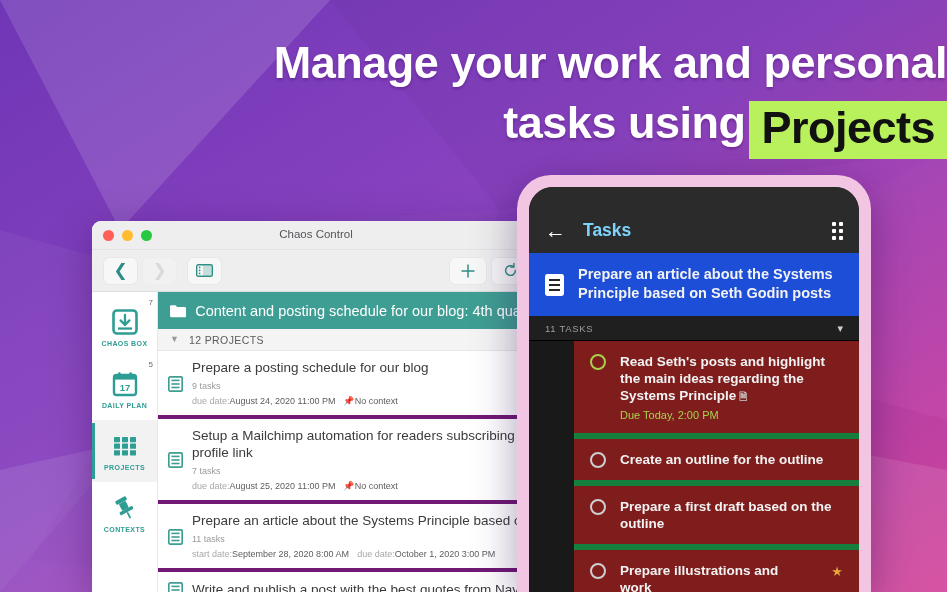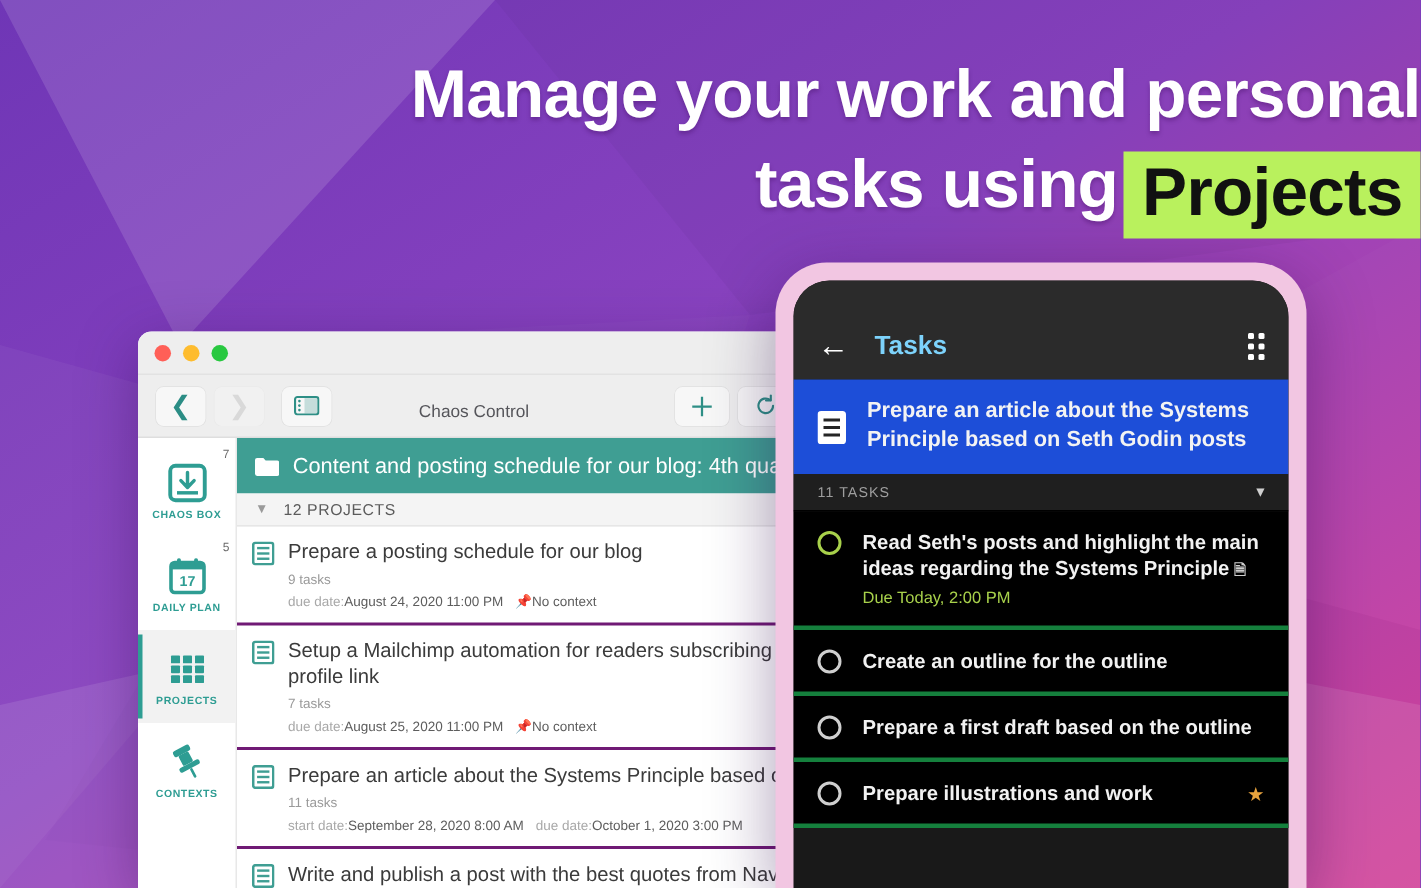--- a/index.html
+++ b/index.html
@@ -64,21 +64,20 @@
   .traffic { position: absolute; top: 9px; left: 11px; display: flex; gap: 8px; }
   .dot { width: 11px; height: 11px; border-radius: 50%; }
   .dot.red { background: #ff5f57; }
   .dot.yellow { background: #febc2e; }
   .dot.green { background: #28c840; }
   .win-title {
     position: absolute; left: 0; right: 0; top: 7px;
     text-align: center;
     font-size: 11.5px;
     color: #55555a;
-    margin-top: 41px;
   }
   .win-toolbar {
     height: 42px;
     background: #eeeeee;
     display: flex;
     align-items: center;
     padding: 0 12px;
     border-bottom: 1px solid #dedede;
   }
   .tb-btn {
@@ -154,23 +153,24 @@
   }
   .proj-count-label {
     font-size: 10.5px;
     color: #5b5b5b;
     letter-spacing: 0.4px;
   }
   .caret { color: #9a9a9a; font-size: 9px; line-height: 1; }
 
   .proj-row {
     padding: 8px 10px 9px 10px;
-    border-bottom: 2px solid #701a75;
+    border-bottom: 4px solid #701a75;
     display: flex;
     gap: 9px;
+    align-items: center;
   }
   .proj-icon { flex-shrink: 0; margin-top: 2px; }
   .proj-body { flex: 1; min-width: 0; }
   .proj-title {
     font-size: 13.5px;
     color: #3b3b3b;
     line-height: 17px;
     white-space: nowrap;
     overflow: visible;
   }
@@ -243,23 +243,24 @@
     padding: 0 16px;
     border-bottom: 1px solid #000;
   }
   .ph-section-label { color: #9e9e9e; font-size: 9.5px; letter-spacing: 0.7px; }
   .ph-section-caret { color: #cfcfcf; font-size: 11px; line-height: 1; }
 
   .ph-task {
     display: flex;
     gap: 14px;
     padding: 12px 16px 12px 16px;
-    border-bottom: 3px solid #15803d;
-    background: #000000;
+    border-bottom: 6px solid #15803d;
+    background: #7f1d1d;
     align-items: flex-start;
+    margin-left: 45px;
   }
   .ph-circle {
     width: 16px; height: 16px;
     border-radius: 50%;
     border: 2px solid #cfcfcf;
     flex-shrink: 0;
     margin-top: 1px;
   }
   .ph-circle.due { border-color: #a8d14b; }
   .ph-task-main { flex: 1; min-width: 0; }

